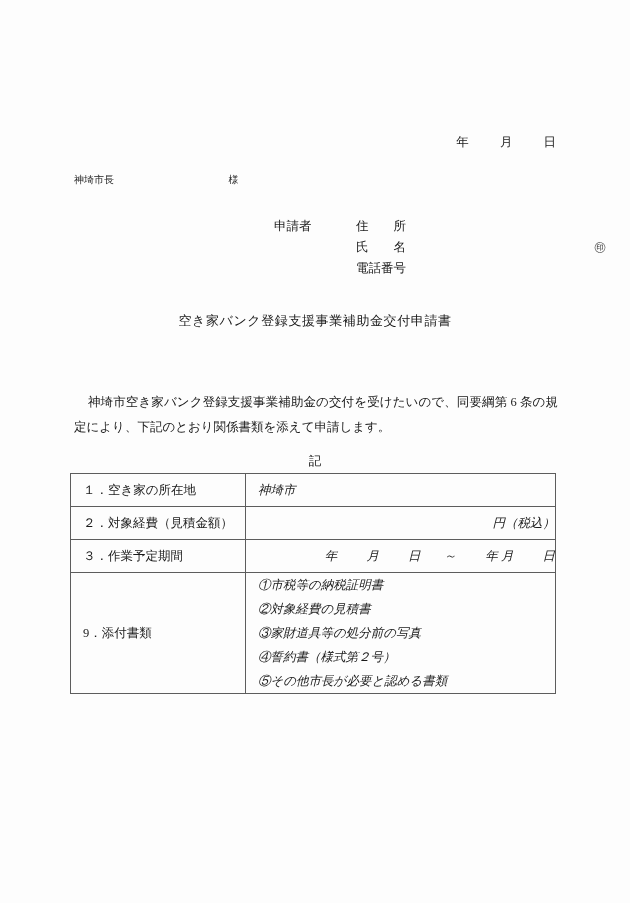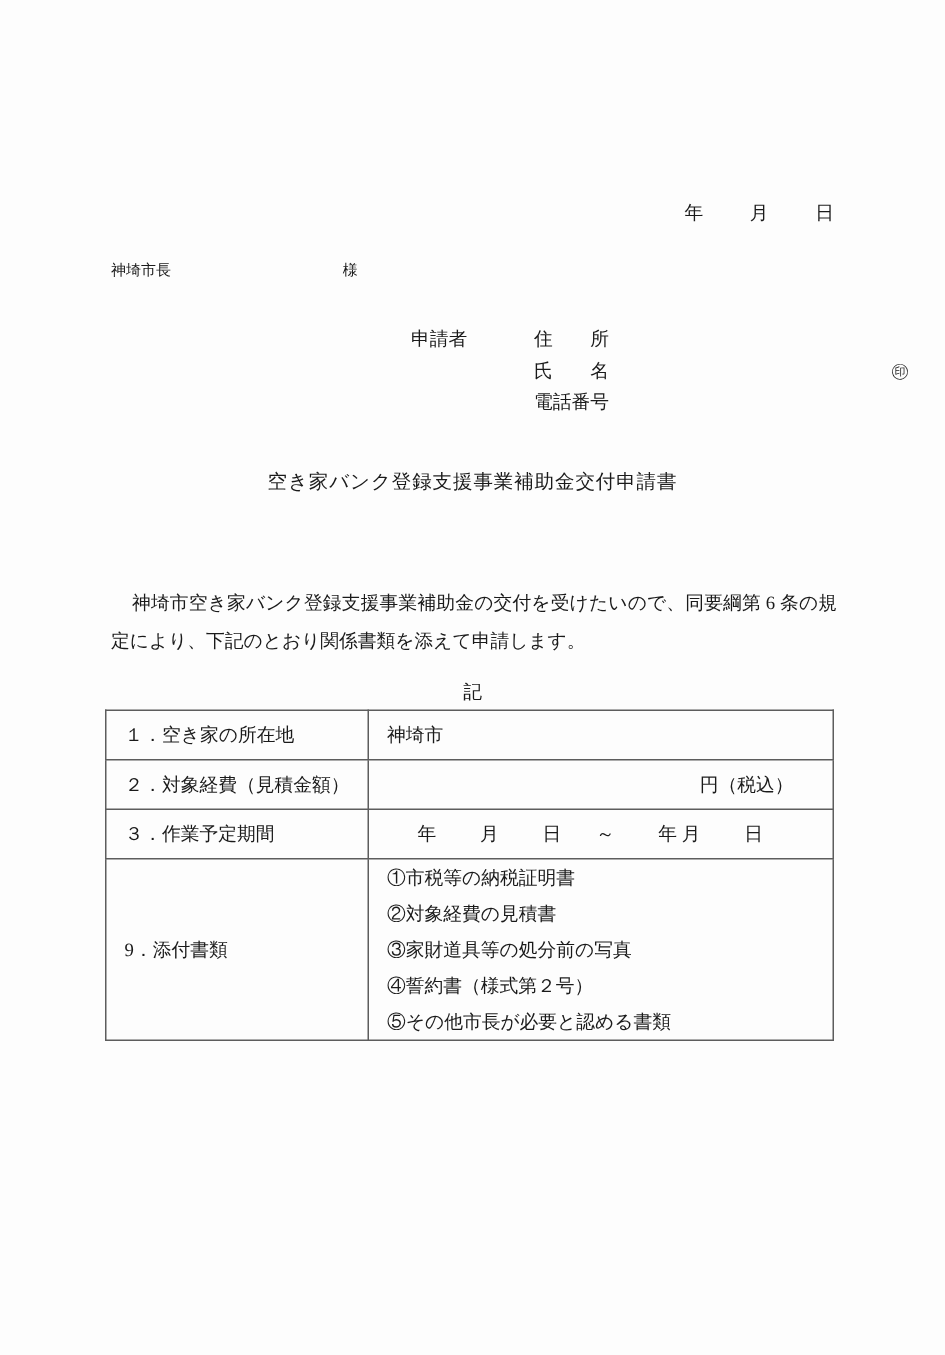--- a/index.html
+++ b/index.html
@@ -138,25 +138,26 @@
     margin-left: 33px;
   }
   .form-table td.label {
     width: 162px;
     height: 32px;
     padding-left: 12px;
     white-space: nowrap;
   }
   .form-table td.value {
     padding-left: 12px;
-    padding-right: 26px;
+    padding-right: 0;
+    font-style: italic;
   }
   .val-left   { text-align: left; }
   .val-right  { text-align: right; }
-  .val-center { text-align: center; }
+  .val-center { text-align: right; }
 
   .date-range { white-space: nowrap; }
   .date-range .seg { display: inline-block; }
   .date-range .seg.y1 { margin-left: 0; }
   .date-range .seg + .seg { margin-left: 26px; }
   .date-range .tilde { display: inline-block; margin-left: 20px; }
   .date-range .gap2 { display: inline-block; margin-left: 26px; }
 
   .attach-cell {
     padding-top: 10px;

